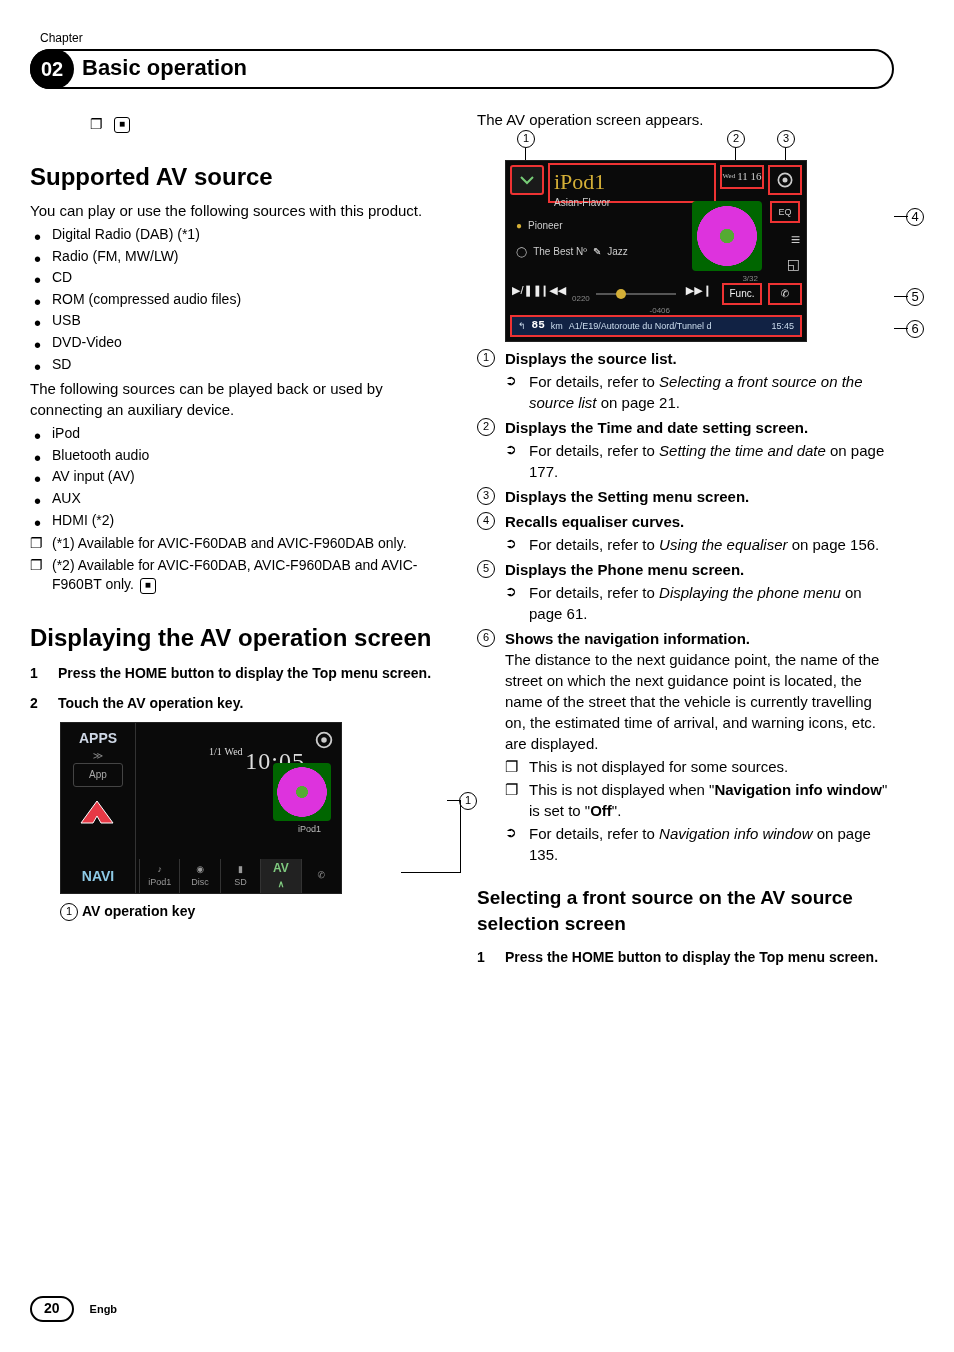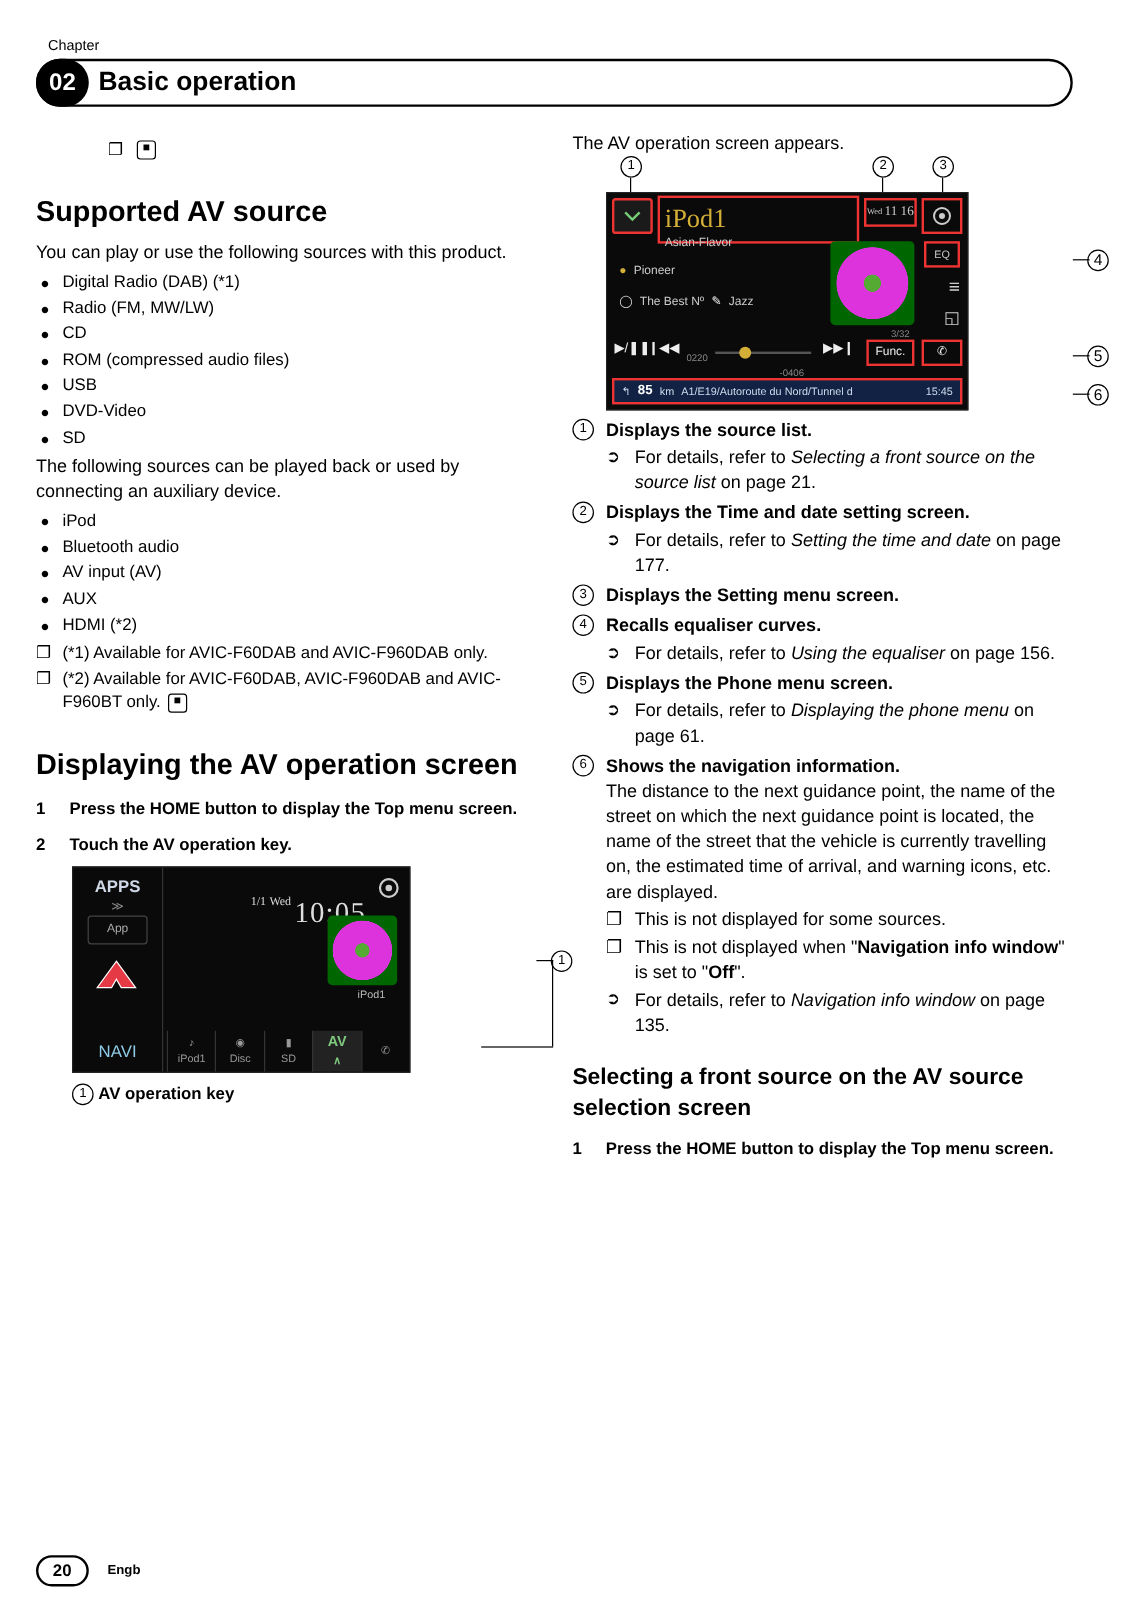--- a/index.html
+++ b/index.html
@@ -253,21 +253,21 @@
     font-size: 10px; color: #aaa;
   }
   .shot1 .nav-arrow {
     position: absolute; left: 16px; top: 76px;
     width: 40px; height: 28px;
   }
   .shot1 .nav-arrow svg { width: 40px; height: 28px; }
   .shot1 .navi {
     position: absolute; left: 4px; bottom: 6px;
     width: 66px; text-align: center; color: #8ecae6;
-    font-weight: normal; font-size: 14px;
+    font-weight: bold; font-size: 14px;
   }
   .shot1 .vline { position: absolute; left: 74px; top: 0; bottom: 0; width: 1px; background: #333; }
   .shot1 .clock {
     position: absolute; top: 22px; right: 36px;
     color: #ddd; font-family: Liberation Serif, serif;
   }
   .shot1 .clock .small { font-size: 10px; vertical-align: top; }
   .shot1 .clock .big { font-size: 24px; letter-spacing: 1px; }
   .shot1 .gear {
     position: absolute; top: 6px; right: 6px;
@@ -332,21 +332,21 @@
   .shot2 .progress-bar { position: absolute; left:40px; right:80px; top: 10px; height: 2px; background: #555;}
   .shot2 .progress-dot { position: absolute; left: 60px; top: 6px; width: 10px; height:10px; border-radius:50%; background:#d4af37;}
   .shot2 .pp { position: absolute; left: 6px; top: 122px; font-size: 11px;}
   .shot2 .prev { position: absolute; left: 34px; top: 122px; font-size: 11px;}
   .shot2 .next { position: absolute; right: 94px; top: 122px; font-size: 11px;}
   .shot2 .time-l { position:absolute; left: 66px; top: 132px; font-size: 8px; color:#888;}
   .shot2 .time-r { position:absolute; right: 136px; top: 144px; font-size: 8px; color:#888;}
   .shot2 .func { right: 44px; top: 122px; width: 40px; height: 22px; display:flex; align-items:center; justify-content:center; font-size:10px;}
   .shot2 .phone{ right: 4px; top: 122px; width: 34px; height: 22px; display:flex; align-items:center; justify-content:center;}
   .shot2 .navbar{ position:absolute; left:4px; right:4px; bottom:4px; height:22px; background:#124; display:flex; align-items:center; padding:0 6px; gap:6px; font-size:9px; color:#cde;}
-  .shot2 .navbar .km { color:#fff; font-size:11px; font-weight:bold; font-family:Liberation Sans, sans-serif;}
+  .shot2 .navbar .km { color:#fff; font-size:11px; font-weight:bold; font-family:Liberation Mono, monospace;}
   .shot2 .navbar .eta { margin-left:auto; color:#cde;}
   .shot2 .listicon { position:absolute; right:6px; top:68px; color:#ccc; font-size:16px; }
   .shot2 .winicon  { position:absolute; right:6px; top:94px; color:#ccc; font-size:14px; }
   .shot2 .trk { position:absolute; right:48px; top:112px; font-size:8px; color:#888;}
 
   
   .top-callouts { position: relative; height: 30px; margin-left: 28px; width: 300px; }
   .top-callouts .c { position: absolute; top: 0; }
   .top-callouts .line { position: absolute; width: 1px; background:#000; top: 18px; height: 12px; }
 

